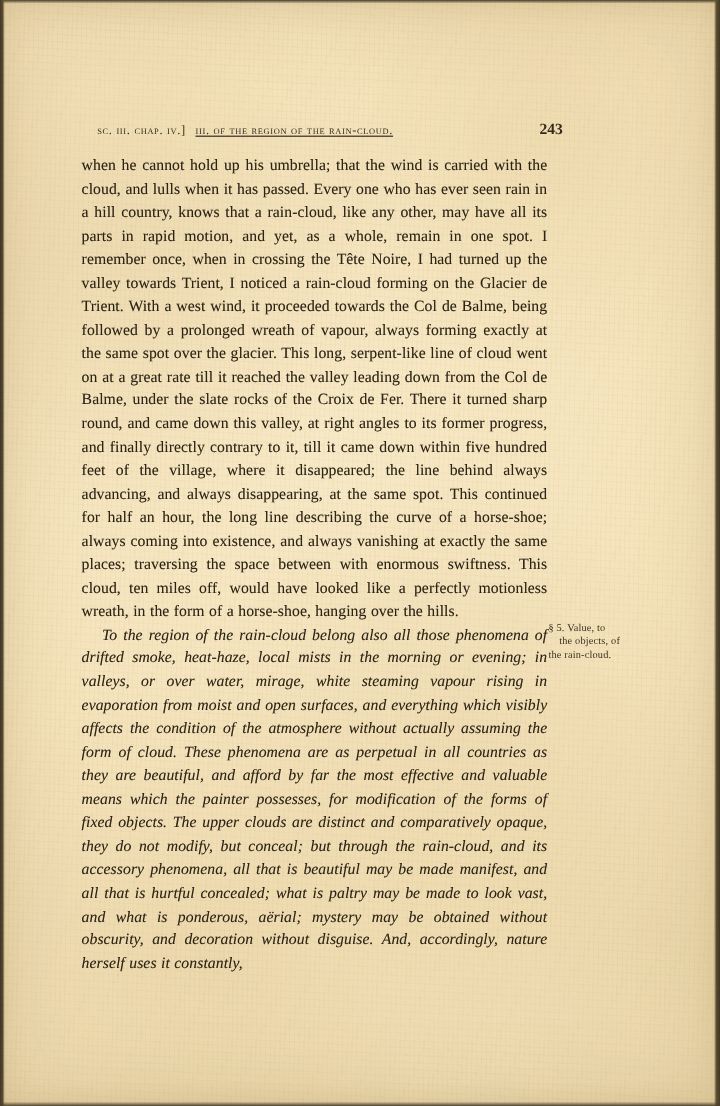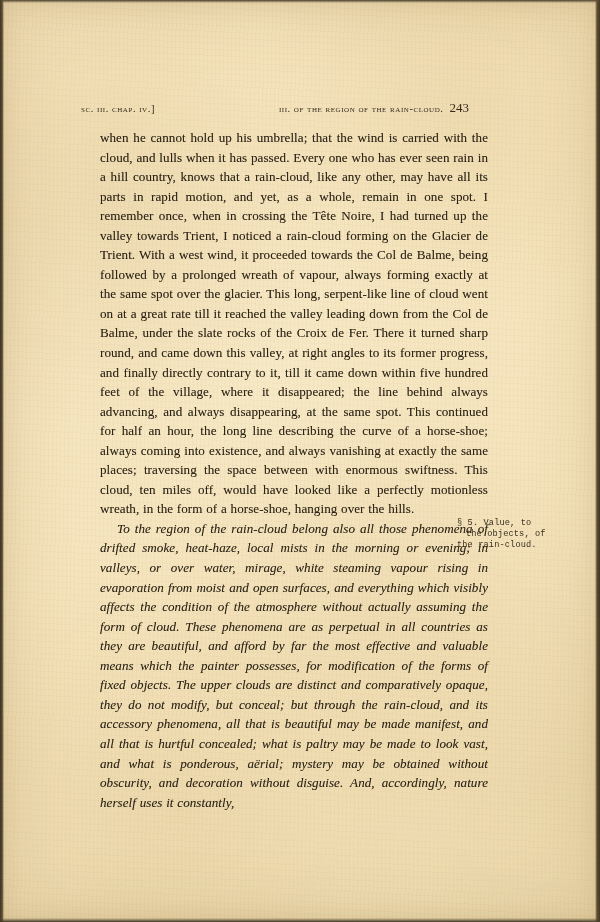--- a/index.html
+++ b/index.html
@@ -59,40 +59,41 @@
     font-size: 10.5px;
     letter-spacing: 0.55px;
     color: #352c1d;
     font-variant: small-caps;
     text-transform: lowercase;
     margin-left: 13px;
   }
   .rh-left { white-space: nowrap; }
   .rh-center {
     flex: 1;
-    text-align: right;
+    text-align: left;
     white-space: nowrap;
     padding-left: 8px;
+    text-decoration: underline;
   }
   .rh-page {
     font-variant: normal;
     text-transform: none;
     font-size: 13px;
     letter-spacing: 0;
     white-space: nowrap;
     padding-left: 6px;
+    font-weight: bold;
   }
 
   
   .body {
     position: absolute;
     left: 68px;
     top: 128px;
     width: 388px;
-    margin-left: 32px;
   }
   p.para {
     margin: 0;
     font-size: 13.1px;
     line-height: 19.55px;
     text-align: justify;
     text-justify: inter-word;
     color: #2c2517;
     letter-spacing: 0.05px;
     word-spacing: 0.4px;
@@ -108,21 +109,21 @@
     position: absolute;
     left: 457px;
     top: 518px;
     width: 92px;
     font-size: 8.6px;
     line-height: 11.2px;
     color: #3a3121;
     text-align: left;
     letter-spacing: 0.15px;
   }
-  .sidenote .ln { display: block; white-space: nowrap; font-family: Liberation Mono, monospace; }
+  .sidenote .ln { display: block; white-space: nowrap; }
   .sidenote .ln.i1 { padding-left: 9px; }
 </style>
 </head>
 <body>
 
 <div class="page">
 
   <div class="edge-top"></div>
   <div class="edge-left"></div>
   <div class="edge-right"></div>

